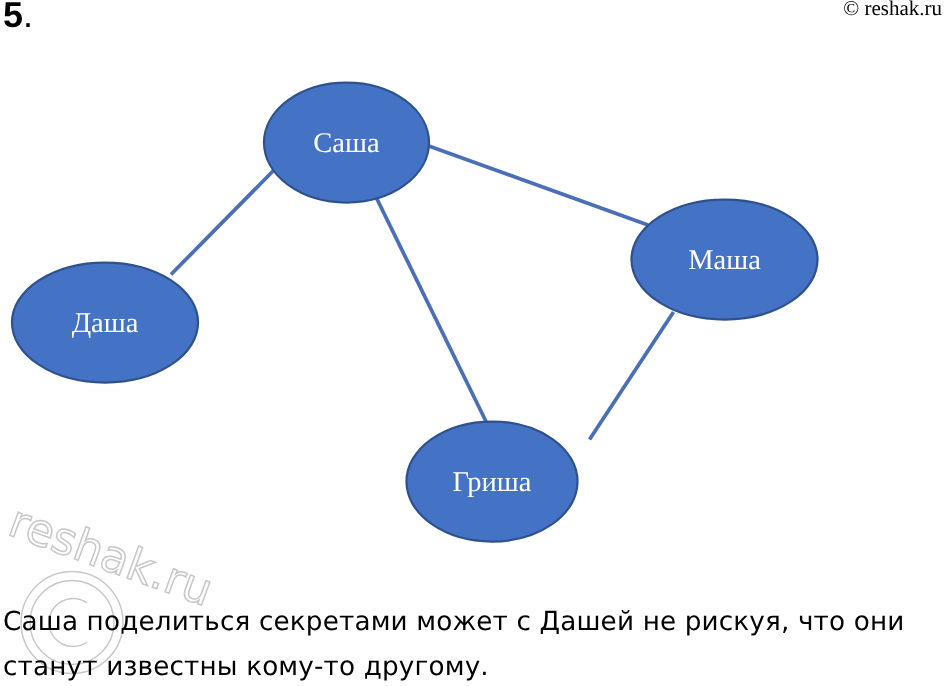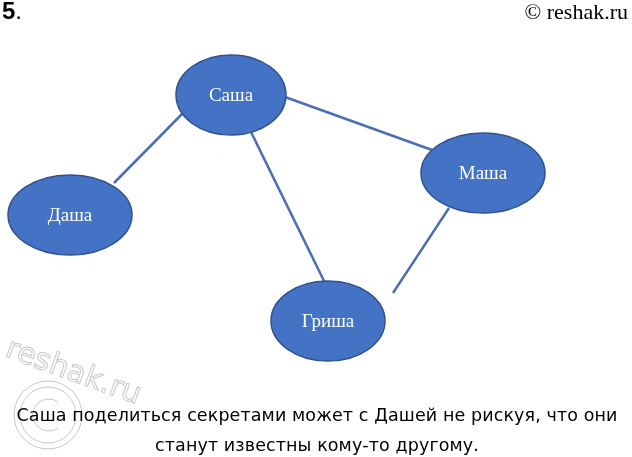--- a/index.html
+++ b/index.html
@@ -5,32 +5,32 @@
     html, body { margin: 0; padding: 0; background: #ffffff; }
     body { width: 632px; height: 457px; position: relative; overflow: hidden; }
     .task-number {
       position: absolute; left: 2px; top: -3px;
       font-family: "Liberation Sans", sans-serif; font-weight: bold;
       font-size: 24px; color: #000;
     }
     .task-number .dot { font-weight: normal; }
     .copyright {
       position: absolute; right: 4px; top: -1px;
-      font-family: "Liberation Serif", serif; font-size: 22px; color: #000; margin-left: 42px;
+      font-family: "Liberation Serif", serif; font-size: 14px; color: #000; margin-left: 42px;
     }
     svg.graph { position: absolute; left: 0; top: 0; }
     .node-label {
       font-family: "Liberation Serif", serif; font-size: 19px; fill: #ffffff;
     }
     .answer {
       position: absolute; left: 2px; top: 400px; width: 630px;
       font-family: "DejaVu Sans", sans-serif; font-size: 17.5px; color: #000;
       line-height: 30px; letter-spacing: 0.1px;
     }
-    .answer p { margin: 0; white-space: nowrap; text-align: center; }
+    .answer p { margin: 0; white-space: nowrap; }
     .watermark { position: absolute; left: 0; top: 320px; pointer-events: none; }
   </style>
 </head>
 <body>
 
 <div class="task-number"><span>5</span><span class="dot">.</span></div>
 <div class="copyright">© reshak.ru</div>
 
 <svg class="graph" width="632" height="400" viewBox="0 0 632 400">
   <g stroke="#4A6FB5" stroke-width="2.5" fill="none">

